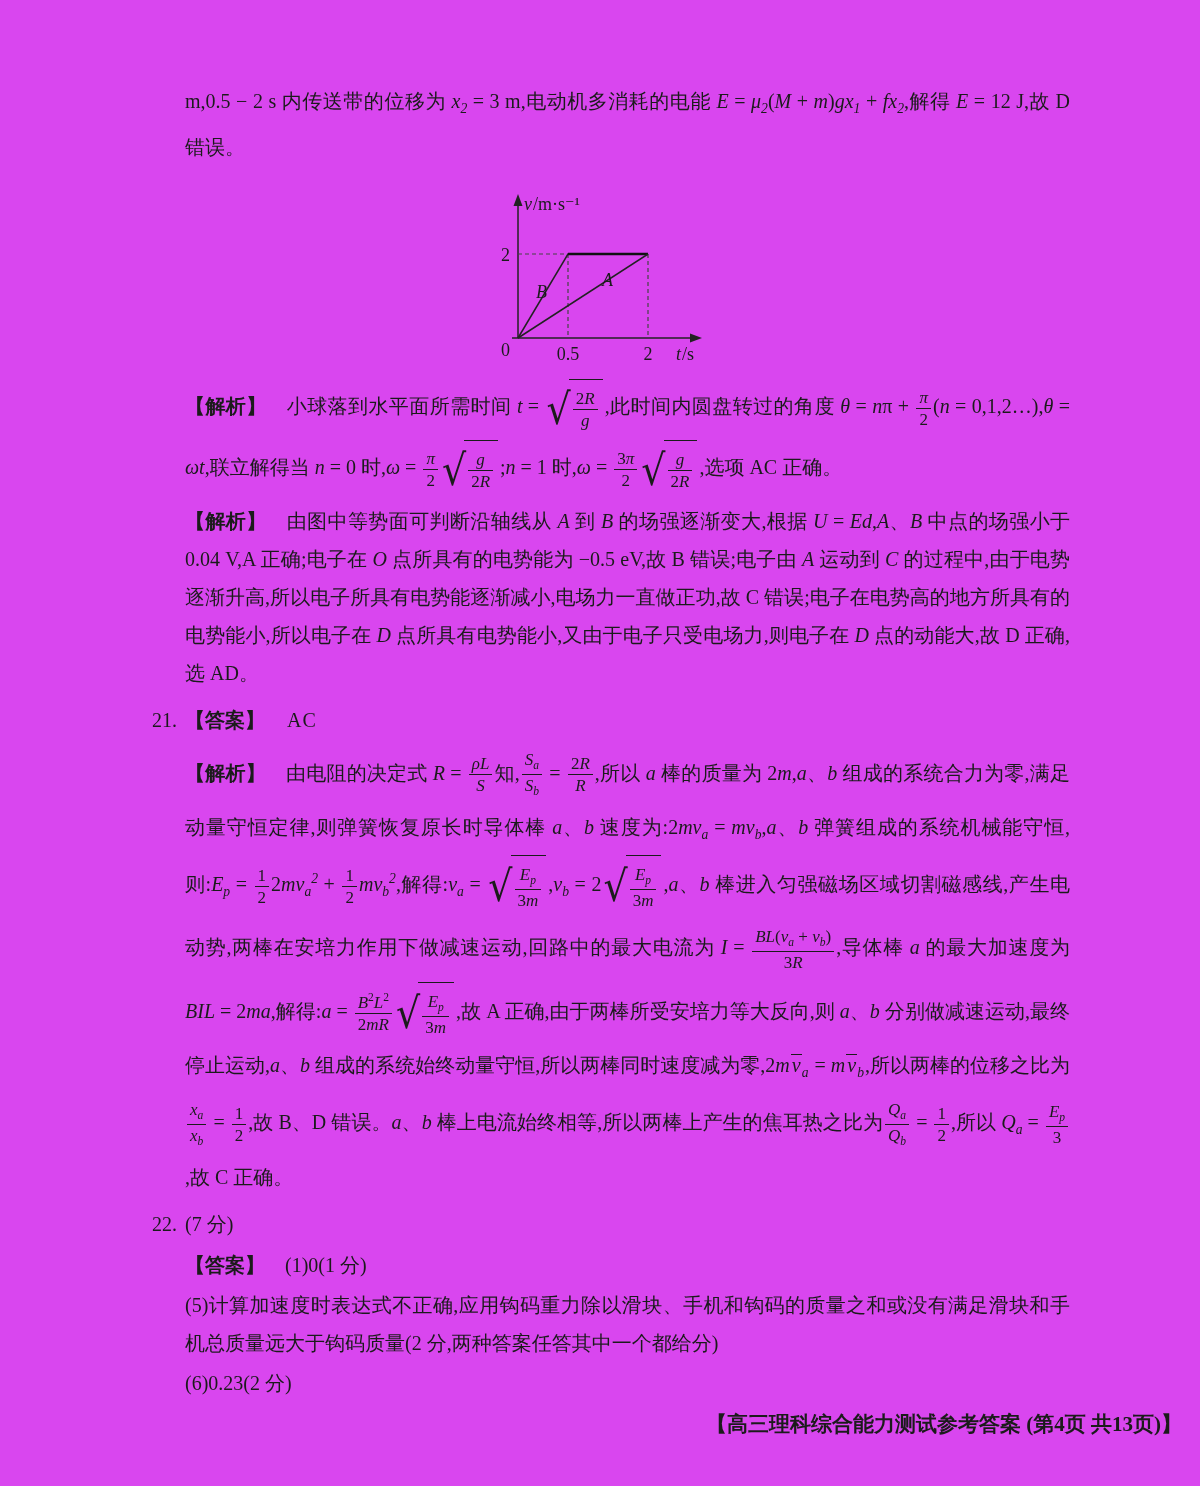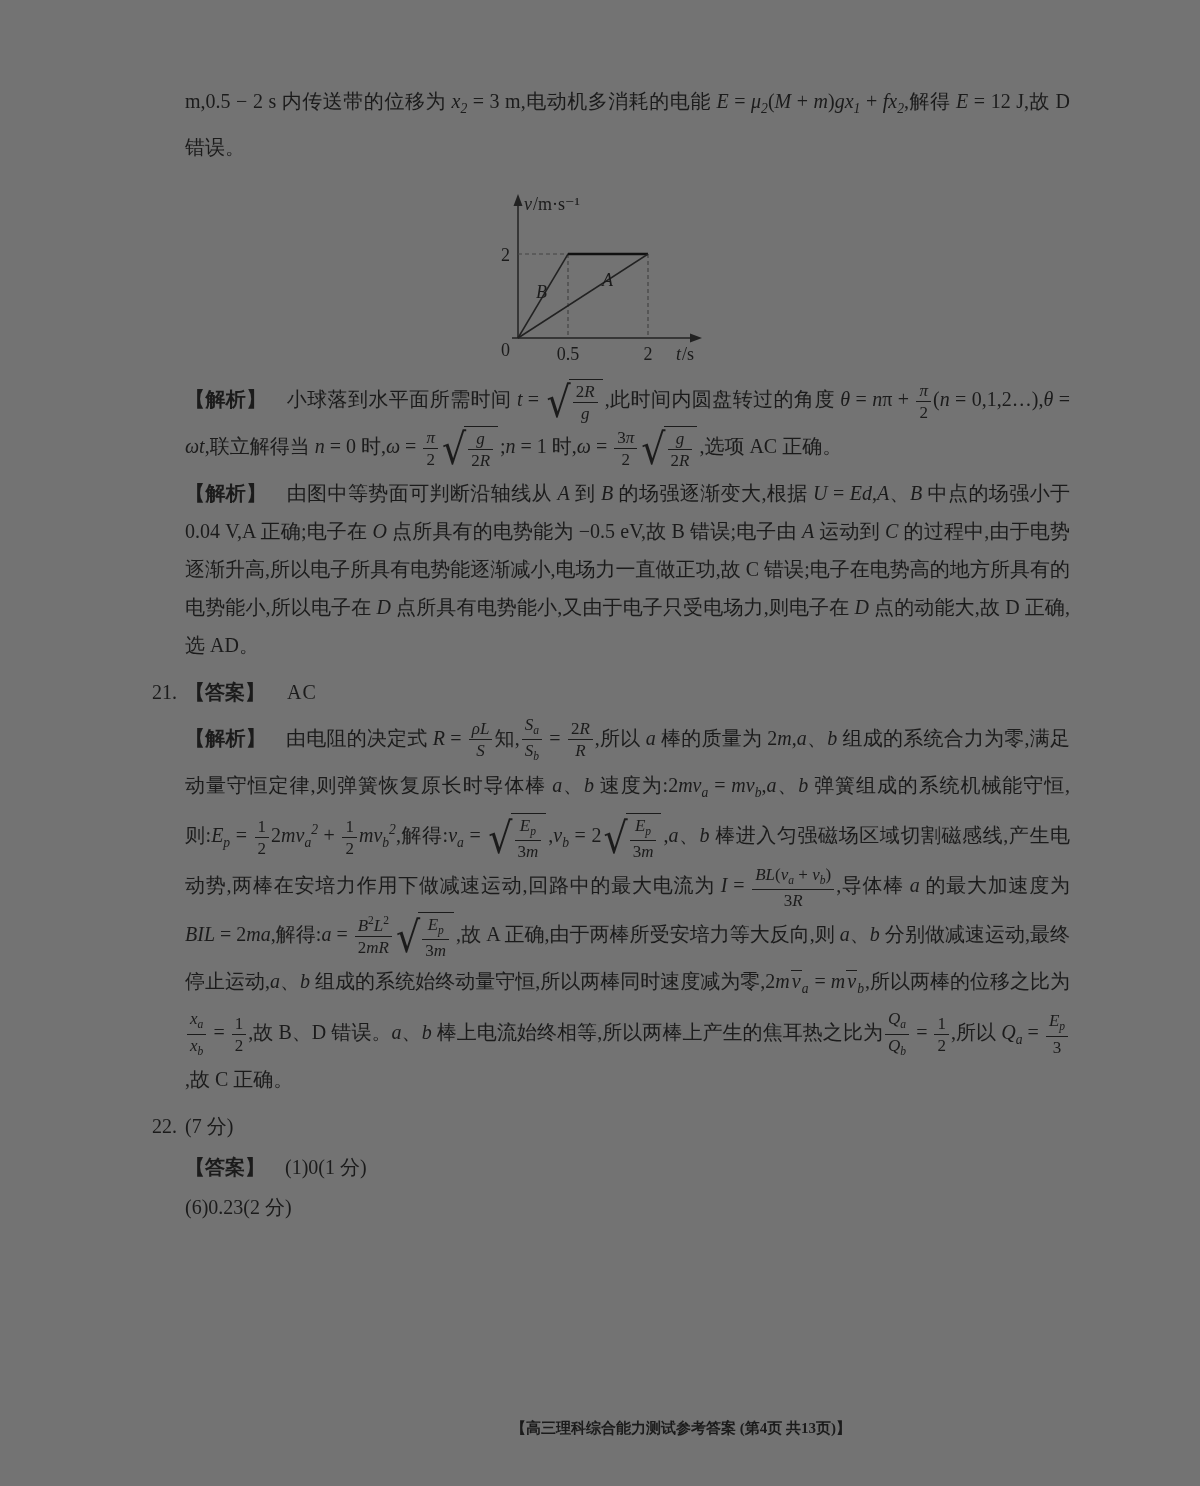--- a/index.html
+++ b/index.html
@@ -1,50 +1,50 @@
 <!DOCTYPE html>
 <html><head>
 <meta charset="utf-8">
 <style>
   html,body{margin:0;padding:0;}
   body{
     width:1200px;height:1486px;background:#ffffff;
     font-family:"Liberation Serif","DejaVu Serif",serif;
     font-size:20px;color:#1b1b1b;overflow:hidden;
   }
-  .page{position:relative;width:1200px;height:1486px;overflow:hidden;background:#737373;}
+  .page{position:relative;width:1200px;height:1486px;overflow:hidden;background:#d946ef;}
   .content{margin:0 130px 0 152px;}
   .para{line-height:38px;text-align:justify;}
   .indent{margin-left:33px;}
   .intro{margin-top:82px;}
   .qa-row{line-height:40px;margin-top:8px;}
   .qnum{display:inline-block;min-width:33px;}
   .hdr{font-weight:700;font-family:"Liberation Sans","DejaVu Sans",sans-serif;margin-right:20px;}
   .ans{margin-left:2px;letter-spacing:1px;}
   .analysis{margin-left:33px;line-height:38px;margin-top:2px;}
   .it{font-style:italic;}
   sub,sup{font-size:0.68em;}
   
-  .frac{display:inline-block;vertical-align:middle;text-align:center;font-size:0.85em;line-height:1.12;margin:1px 2px;}
+  .frac{display:inline-block;vertical-align:middle;text-align:center;font-size:0.85em;line-height:1.12;margin:8px 2px;}
   .frac .num{display:block;border-bottom:1.4px solid currentColor;padding:0 3px 1px;}
   .frac .den{display:block;padding:1px 3px 0;}
   .sqrt{display:inline-flex;align-items:center;vertical-align:middle;margin:1px 2px;}
   .rad{display:inline-block;font-size:1.9em;line-height:1;font-family:"DejaVu Sans",sans-serif;transform:scaleY(1.12);margin-right:-2px;}
   .sqb{border-top:1.6px solid currentColor;padding:1px 3px 0 2px;}
   .vb{display:inline-block;margin:0 1px;}
   .vb-base{display:inline-block;border-top:1.4px solid currentColor;line-height:1.05;padding:0 1px;font-style:italic;}
   
   .graph-wrap{margin:4px 0 0 326px;height:190px;}
   svg text{font-family:"Liberation Serif","DejaVu Serif",serif;font-size:18px;fill:#1b1b1b;}
   .svgit{font-style:italic;}
   .axis,.ln{stroke:#222;stroke-width:1.5;fill:none;}
   .thick{stroke:#111;stroke-width:2.6;fill:none;}
   .dash{stroke:#444;stroke-width:1.2;fill:none;stroke-dasharray:4 3;}
   .arrow{fill:#222;stroke:none;}
-  .footer{position:absolute;left:170px;right:8px;bottom:48px;text-align:center;font-weight:700;font-size:15px;}
+  .footer{position:absolute;left:170px;right:18px;bottom:48px;text-align:right;font-weight:700;font-size:21px;}
 </style>
 </head>
 <body>
 
 <div class="page">
   <div class="content">
 
     <p class="para indent intro"><span>m,0.5 − 2 s 内传送带的位移为 </span><span class="it"><span class="it">x</span><sub>2</sub></span><span> = 3 m,电动机多消耗的电能 </span><span class="it"><span class="it">E</span></span><span> = </span><span class="it"><span class="it">μ</span><sub>2</sub></span><span>(</span><span class="it"><span class="it">M</span></span><span> + </span><span class="it"><span class="it">m</span></span><span>)</span><span class="it"><span class="it">g</span></span><span class="it"><span class="it">x</span><sub>1</sub></span><span> + </span><span class="it"><span class="it">f</span></span><span class="it"><span class="it">x</span><sub>2</sub></span><span>,解得 </span><span class="it"><span class="it">E</span></span><span> = 12 J,故 D 错误。</span></p>
 
     <div class="graph-wrap">
@@ -106,18 +106,19 @@
             <span class="sqb"><span class="frac"><span class="num"><span><span class="it">E</span><sub class="it">p</sub></span></span><span class="den"><span><span>3</span><span class="it">m</span></span></span></span></span>
           </span><span>,故 A 正确,由于两棒所受安培力等大反向,则 </span><span class="it"><span class="it">a</span></span><span>、</span><span class="it"><span class="it">b</span></span><span> 分别做减速运动,最终停止运动,</span><span class="it"><span class="it">a</span></span><span>、</span><span class="it"><span class="it">b</span></span><span> 组成的系统始终动量守恒,所以两棒同时速度减为零,2</span><span class="it"><span class="it">m</span></span><span class="vb"><span class="vb-base">v</span><sub class="it">a</sub></span><span> = </span><span class="it"><span class="it">m</span></span><span class="vb"><span class="vb-base">v</span><sub class="it">b</sub></span><span>,所以两棒的位移之比为</span><span class="frac"><span class="num"><span><span class="it">x</span><sub class="it">a</sub></span></span><span class="den"><span><span class="it">x</span><sub class="it">b</sub></span></span></span><span> = </span><span class="frac"><span class="num"><span><span>1</span></span></span><span class="den"><span><span>2</span></span></span></span><span>,故 B、D 错误。</span><span class="it"><span class="it">a</span></span><span>、</span><span class="it"><span class="it">b</span></span><span> 棒上电流始终相等,所以两棒上产生的焦耳热之比为</span><span class="frac"><span class="num"><span><span class="it">Q</span><sub class="it">a</sub></span></span><span class="den"><span><span class="it">Q</span><sub class="it">b</sub></span></span></span><span> = </span><span class="frac"><span class="num"><span><span>1</span></span></span><span class="den"><span><span>2</span></span></span></span><span>,所以 </span><span class="it"><span class="it">Q</span><sub class="it">a</sub></span><span> = </span><span class="frac"><span class="num"><span><span class="it">E</span><sub class="it">p</sub></span></span><span class="den"><span><span>3</span></span></span></span><span>,故 C 正确。</span></span>
     </div>
 
     <div class="qa-row">
       <span class="qnum">22.</span><span>(7 分)</span>
     </div>
     <div class="para analysis">
       <span class="hdr">【答案】</span><span>(1)0(1 分)</span>
     </div>
+    <div class="para analysis">(5)计算加速度时表达式不正确,应用钩码重力除以滑块、手机和钩码的质量之和或没有满足滑块和手机总质量远大于钩码质量(2 分,两种答案任答其中一个都给分)</div>
     <div class="para analysis">(6)0.23(2 分)</div>
 
   </div>
 
   <div class="footer">【高三理科综合能力测试参考答案 (第4页 共13页)】</div>
 </div>
 
 </body></html>

